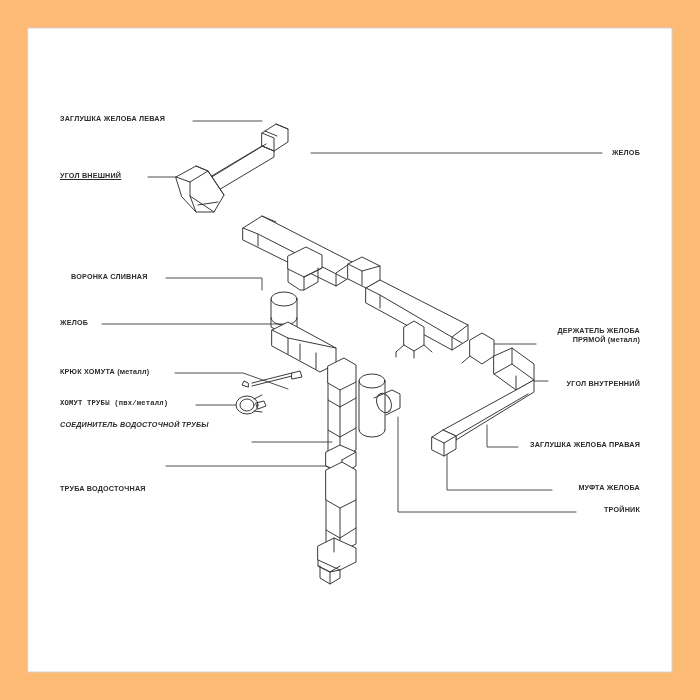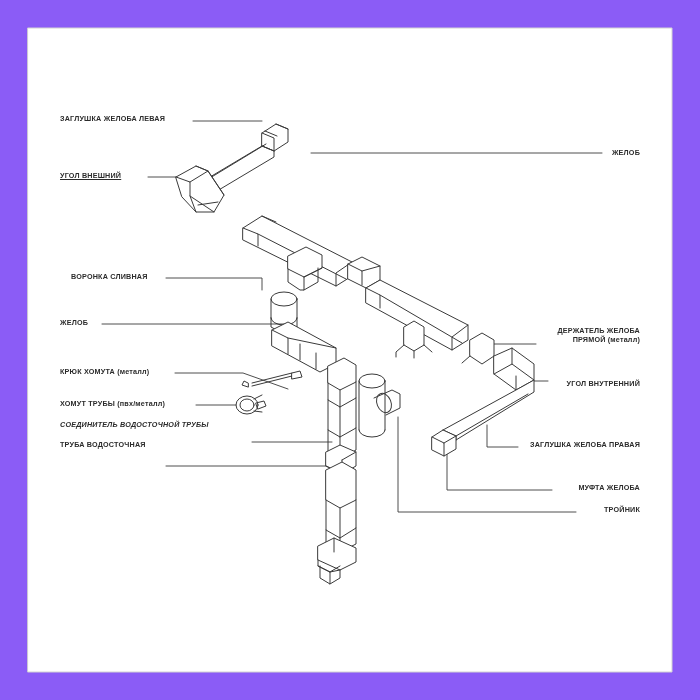--- a/index.html
+++ b/index.html
@@ -10,21 +10,21 @@
   body {
     width: 700px;
     height: 700px;
     font-family: "Liberation Sans", sans-serif;
     overflow: hidden;
   }
   #stage {
     position: relative;
     width: 700px;
     height: 700px;
-    background: #8b5cf6;
+    background: #fdba74;
   }
   #diagram-svg {
     position: absolute;
     left: 0;
     top: 0;
     width: 700px;
     height: 700px;
   }
   .label {
     position: absolute;
@@ -222,23 +222,23 @@
       </g>
 
     </g>
   </svg>
 
   <div class="label" style="left:60px; top:114px;">ЗАГЛУШКА ЖЕЛОБА ЛЕВАЯ</div>
   <div class="label" style="left:60px; top:171px;text-decoration:underline;">УГОЛ ВНЕШНИЙ</div>
   <div class="label" style="left:71px; top:272px;">ВОРОНКА СЛИВНАЯ</div>
   <div class="label" style="left:60px; top:318px;">ЖЕЛОБ</div>
   <div class="label" style="left:60px; top:367px;">КРЮК ХОМУТА (металл)</div>
-  <div class="label" style="left:60px; top:399px;">ХОМУТ ТРУБЫ (пвх/металл)</div>
+  <div class="label" style="left:60px; top:399px;font-family:Liberation Mono, monospace;">ХОМУТ ТРУБЫ (пвх/металл)</div>
   <div class="label" style="left:60px; top:420px;font-style:italic;">СОЕДИНИТЕЛЬ ВОДОСТОЧНОЙ ТРУБЫ</div>
-  <div class="label" style="left:60px; top:440px;">ТРУБА ВОДОСТОЧНАЯ</div>
+  <div class="label" style="left:60px; top:484px;">ТРУБА ВОДОСТОЧНАЯ</div>
 
   <div class="label right" style="right:60px; top:148px;">ЖЕЛОБ</div>
   <div class="label right" style="right:60px; top:326px;">ДЕРЖАТЕЛЬ ЖЕЛОБА
 ПРЯМОЙ (металл)</div>
   <div class="label right" style="right:60px; top:379px;text-align:right;">УГОЛ ВНУТРЕННИЙ</div>
   <div class="label right" style="right:60px; top:440px;">ЗАГЛУШКА ЖЕЛОБА ПРАВАЯ</div>
   <div class="label right" style="right:60px; top:483px;">МУФТА ЖЕЛОБА</div>
   <div class="label right" style="right:60px; top:505px;">ТРОЙНИК</div>
 
 </div>

